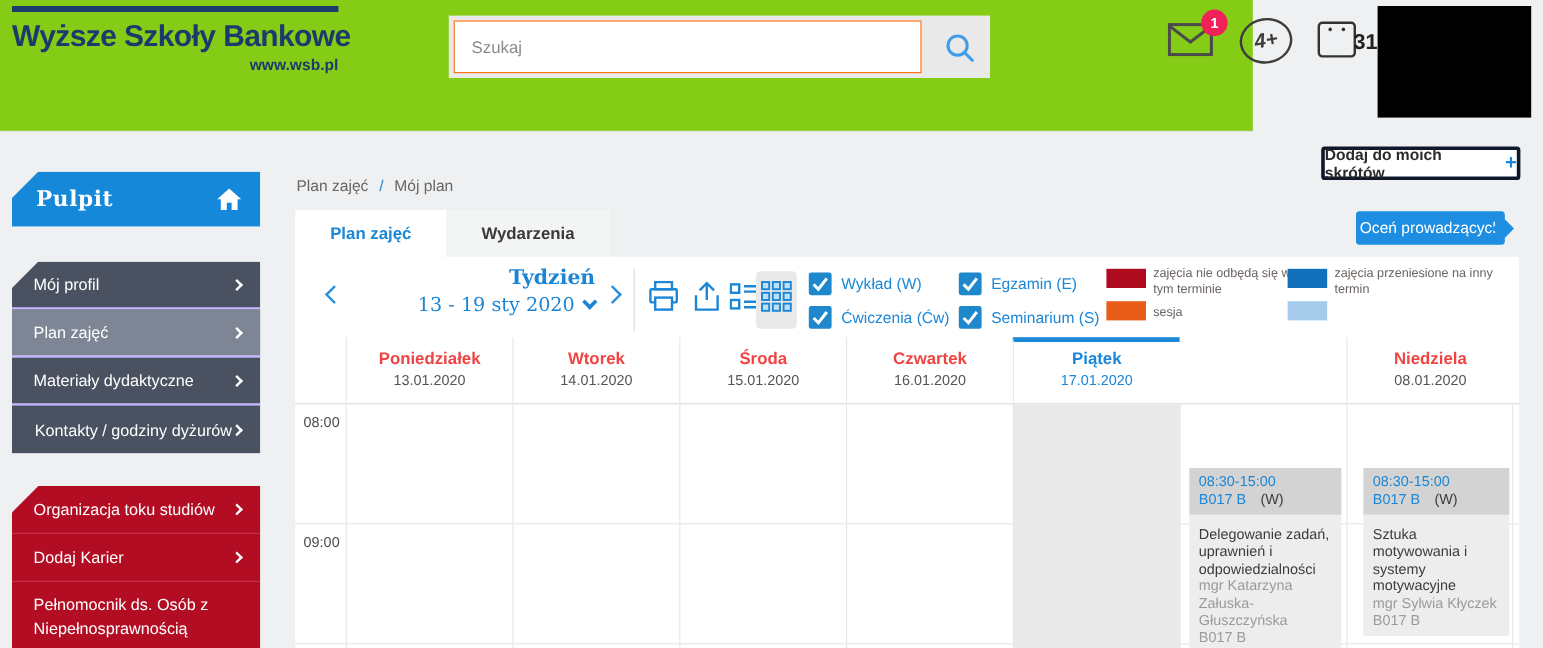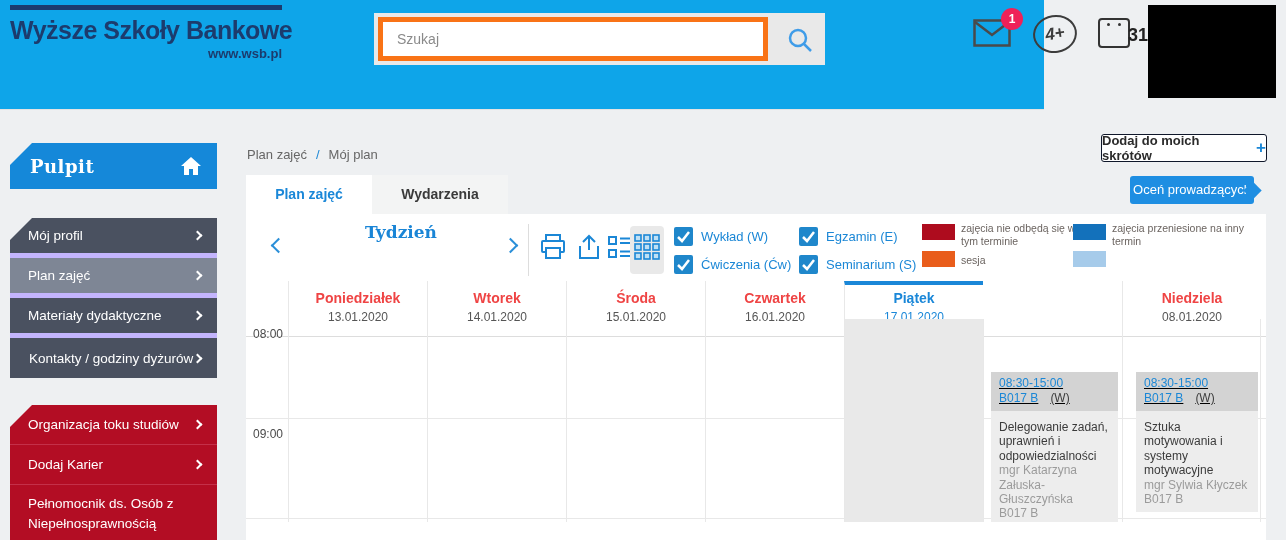--- a/index.html
+++ b/index.html
@@ -4,102 +4,102 @@
 <style>
   * { box-sizing: border-box; margin: 0; padding: 0; }
   html,body { width:1286px; height:540px; }
   body {
     position: relative;
     background: #eef0f2;
     font-family: "Liberation Sans", sans-serif;
     overflow: hidden;
   }
   
-  .top-header { position:absolute; top:0; left:0; width:1044px; height:110px; background:#0ea5e9; border-bottom:1px solid #e3e3e3; }
+  .top-header { position:absolute; top:0; left:0; width:1044px; height:110px; background:#84cc16; border-bottom:1px solid #e3e3e3; }
   .logo { position:absolute; left:10px; top:5px; width:272px; cursor:pointer; }
   .logo-bar { height:5px; background:#1c3b6d; }
   .logo-title { margin-top:6px; font-size:25px; font-weight:bold; color:#1c3b6d; letter-spacing:-0.5px; white-space:nowrap; }
   .logo-sub { text-align:right; font-size:13px; font-weight:bold; color:#1c3b6d; margin-top:1px; }
   .search-wrap { position:absolute; left:374px; top:13px; width:451px; height:52px; background:#e9e9e9; }
-  .search-input { position:absolute; left:4px; top:4px; width:390px; height:44px; border:5px solid #f97316; background:#fff; padding:0 14px; font-size:14px; color:#555; font-family:"Liberation Sans", sans-serif; outline:none; }
+  .search-input { position:absolute; left:4px; top:4px; width:390px; height:44px; border:1px solid #f97316; background:#fff; padding:0 14px; font-size:14px; color:#555; font-family:"Liberation Sans", sans-serif; outline:none; }
   .search-input::placeholder { color:#8a8a8a; }
   .search-btn { position:absolute; right:8px; top:12px; width:30px; height:30px; border:none; background:transparent; cursor:pointer; }
   .hdr-icon { position:absolute; cursor:pointer; }
   .mail-icon { left:973px; top:19px; width:40px; height:30px; }
   .mail-badge { position:absolute; right:-10px; top:-11px; width:22px; height:22px; background:#ef2158; border-radius:50%; color:#fff; font-size:12px; font-weight:bold; text-align:center; line-height:22px; }
   .grades-icon { left:1033px; top:15px; width:44px; height:38px; border:2.5px solid #3c3c3c; border-radius:50%; transform:rotate(-9deg); text-align:center; line-height:33px; font-size:17px; font-weight:bold; font-style:italic; color:#3c3c3c; }
   .cal-icon { left:1098px; top:18px; width:32px; height:30px; border:2px solid #333; border-radius:4px; text-align:center; font-size:18px; font-weight:bold; color:#222; line-height:30px;padding-left:28px; }
   .cal-dot { position:absolute; top:3px; width:3px; height:3px; background:#333; border-radius:50%; }
   .cal-dot.d1 { left:7px; } .cal-dot.d2 { right:7px; }
   .profile-box { position:absolute; left:1148px; top:5px; width:128px; height:93px; background:#000; cursor:pointer; }
 
   
   .sidebar { position:absolute; left:10px; top:143px; width:207px; }
   .side-head { height:46px; background:#1588d9; clip-path:polygon(22px 0,100% 0,100% 100%,0 100%,0 22px); color:#fff; display:flex; align-items:center; justify-content:space-between; padding:0 16px 0 20px; cursor:pointer; }
   .side-head-label { font-family:"DejaVu Serif","Liberation Serif",serif; font-weight:bold; font-size:18px; letter-spacing:0.5px; }
   .dark-menu { margin-top:29px; background:#4a5160; clip-path:polygon(22px 0,100% 0,100% 100%,0 100%,0 22px); }
-  .menu-item { height:40px; display:flex; align-items:center; justify-content:space-between; padding:0 16px 0 18px; color:#fff; font-size:13.5px; border-bottom:5px solid #c4b5fd; cursor:pointer; }
+  .menu-item { height:40px; display:flex; align-items:center; justify-content:space-between; padding:0 16px 0 18px; color:#fff; font-size:13.5px; border-bottom:2px solid #c4b5fd; cursor:pointer; }
   .dark-menu .menu-item:last-child { border-bottom:none;padding-left:19px; }
   .menu-item.active { background:#7e8695; }
   .red-menu { margin-top:27px; background:#b30d24; clip-path:polygon(22px 0,100% 0,100% 100%,0 100%,0 22px); }
   .red-menu .menu-item { border-bottom:1px solid #c43049; }
   .red-menu .menu-item.tall { height:auto; min-height:53px; padding-top:9px; padding-bottom:12px; align-items:flex-start; line-height:1.5; }
   .chev-r { width:7px; height:7px; border-top:2px solid #fff; border-right:2px solid #fff; transform:rotate(45deg); flex:none; }
 
   
   .breadcrumb { position:absolute; left:247px; top:147px; font-size:13px; color:#666; }
   .breadcrumb .sep { color:#1b87d6; margin:0 9px; }
   .breadcrumb .crumb { cursor:pointer; }
-  .shortcut-btn { position:absolute; left:1101px; top:134px; width:166px; height:28px; background:#fff; border:1px solid #0f172a; border-radius:3px; display:flex; align-items:center; justify-content:center; gap:6px; font-size:13px; font-weight:bold; color:#2b2b2b; cursor:pointer; }
+  .shortcut-btn { position:absolute; left:1101px; top:122px; width:166px; height:28px; background:#fff; border:3px solid #0f172a; border-radius:3px; display:flex; align-items:center; justify-content:center; gap:6px; font-size:13px; font-weight:bold; color:#2b2b2b; cursor:pointer; }
   .shortcut-btn .plus { color:#1b87d6; font-size:17px; font-weight:bold; }
   .tabs { position:absolute; left:246px; top:175px; display:flex; }
   .tab { height:39px; line-height:39px; text-align:center; font-size:14px; font-weight:bold; cursor:pointer; }
   .tab.active { width:126px; background:#fff; color:#1a87d8; }
   .tab.inactive { width:136px; background:#f3f4f4; color:#3a3a3a; }
   .rate-btn { position:absolute; left:1130px; top:176px; width:124px; height:28px; background:#1e8ee2; border-radius:3px; color:#fff; font-size:13px; text-align:center; line-height:28px; cursor:pointer; }
   .rate-btn::after { content:""; position:absolute; right:-5px; top:8px; width:13px; height:13px; background:#1e8ee2; transform:rotate(45deg); }
 
   
   .panel { position:absolute; left:246px; top:214px; width:1020px; height:326px; background:#fff; }
 
   
   .wk-chev { position:absolute; top:26px; width:11px; height:11px; border-left:2.5px solid #2b8fd8; border-bottom:2.5px solid #2b8fd8; cursor:pointer; }
   .wk-prev { left:27px; transform:rotate(45deg); }
   .wk-next { left:259px; transform:rotate(-135deg); }
-  .week-box { position:absolute; left:60px; top:8px; width:190px; text-align:center; color:#1a85d6; font-family:"DejaVu Serif","Liberation Serif",serif; cursor:pointer; }
+  .week-box { position:absolute; left:60px; top:8px; width:190px; text-align:right; color:#1a85d6; font-family:"DejaVu Serif","Liberation Serif",serif; cursor:pointer; }
   .week-title { font-size:17px; font-weight:bold; }
   .week-range { font-size:16px; margin-top:2px; white-space:nowrap; }
   .caret-down { display:inline-block; width:9px; height:9px; border-left:3px solid #1a85d6; border-bottom:3px solid #1a85d6; transform:rotate(-45deg) translate(2px,-2px); margin-left:8px; }
   .tb-divider { position:absolute; left:282px; top:10px; height:52px; border-left:1px solid #ddd; }
   .tb-icon { position:absolute; top:20px; width:26px; height:26px; cursor:pointer; }
   .tb-active-bg { position:absolute; left:384px; top:12px; width:34px; height:48px; background:#e9e9e9; border-radius:4px; }
   .checkbox { position:absolute; width:19px; height:19px; background:#1f87cb; border-radius:2px; cursor:pointer; }
   .cb-label { position:absolute; font-size:13px; color:#1b87d6; line-height:19px; cursor:pointer; white-space:nowrap; }
   .lg-swatch { position:absolute; width:33px; height:16px; }
   .lg-label { position:absolute; width:132px; font-size:10.5px; line-height:1.2; color:#6b6460; }
 
   
   .cal-head { position:absolute; left:0; top:67px; width:1020px; height:56px; border-bottom:1px solid #ddd; }
   .day-cell { position:absolute; top:0; height:56px; width:139px; border-left:1px solid #e8e8e8; text-align:center; padding-top:9px; }
   .day-name { font-size:14px; font-weight:bold; color:#ef4444; }
   .day-date { font-size:12px; color:#555; margin-top:4px; }
   .day-cell.today { border-top:4px solid #1a87d8; padding-top:5px; }
   .day-cell.today .day-name, .day-cell.today .day-date { color:#1a87d8; }
 
   
-  .grid { position:absolute; left:0; top:105px; width:1020px; height:203px; }
+  .grid { position:absolute; left:0; top:123px; width:1020px; height:203px; }
   .g-col { position:absolute; top:0; bottom:0; width:139px; border-left:1px solid #e8e8e8; }
   .g-col.last { border-right:1px solid #e8e8e8; }
   .g-col.today-bg { background:#e9e9e9; }
   .g-row { position:absolute; left:0; width:1020px; height:100px; border-bottom:1px solid #e8e8e8; }
   .time-label { position:absolute; left:7px; font-size:12px; color:#4a4a4a; }
 
   
   .event { position:absolute; top:53px; bottom:0; overflow:hidden; cursor:pointer; font-size:12px; }
-  .ev-head { background:#d3d3d3; padding:4px 8px 5px; line-height:1.25;text-decoration:underline; }
+  .ev-head { background:#d3d3d3; padding:4px 8px 5px; line-height:1.25; }
   .ev-time { color:#1b87d6; }
   .ev-room { color:#1b87d6; }
   .ev-type { color:#3d3d3d; margin-left:12px; }
   .ev-body { background:#ededed; padding:9px 8px 6px; line-height:1.2; }
   .ev-title { color:#3b3b3b; }
   .ev-lect, .ev-loc { color:#9b9b9b; }
 
   svg { display:block; }
 </style>
 </head>
@@ -197,20 +197,21 @@
   <div class="tab inactive">Wydarzenia</div>
 </div>
 
 <div class="rate-btn">Oceń prowadzących</div>
 
 <div class="panel">
 
   <div class="wk-chev wk-prev"></div>
   <div class="week-box">
     <div class="week-title">Tydzień</div>
+    <div class="week-range"><span>13 - 19 sty 2020</span><span class="caret-down"></span></div>
   </div>
   <div class="wk-chev wk-next"></div>
   <div class="tb-divider"></div>
 
   <div class="tb-icon" style="left:294px;">
     <svg width="26" height="26" viewBox="0 0 26 26" fill="none" stroke="#1b87d6" stroke-width="2">
       <rect x="6" y="1" width="14" height="6"></rect>
       <rect x="2" y="7" width="22" height="11" rx="1"></rect>
       <rect x="6" y="14" width="14" height="10" fill="#fff"></rect>
     </svg>

